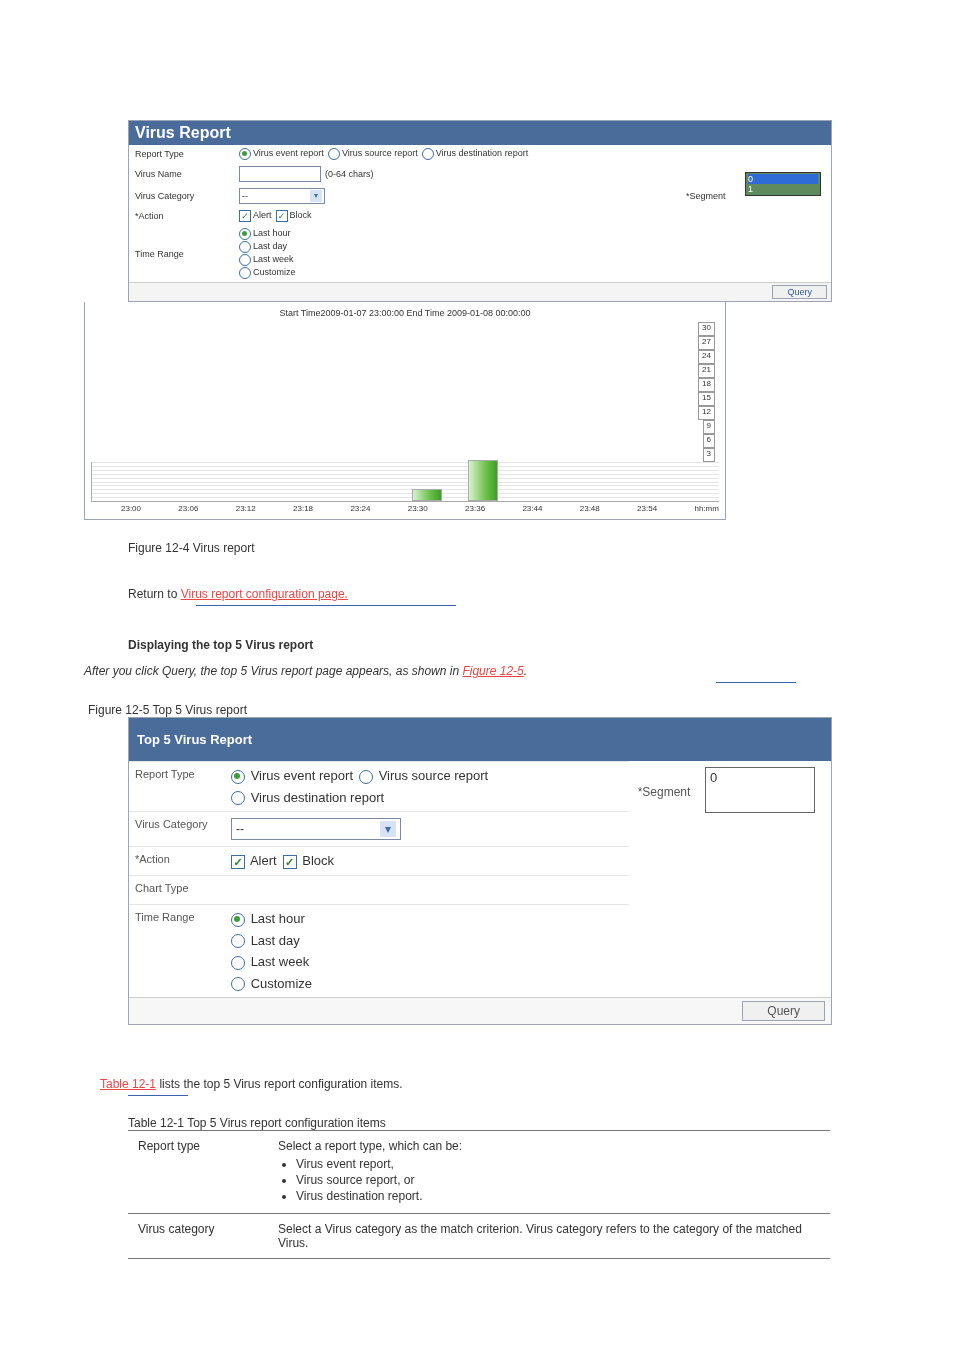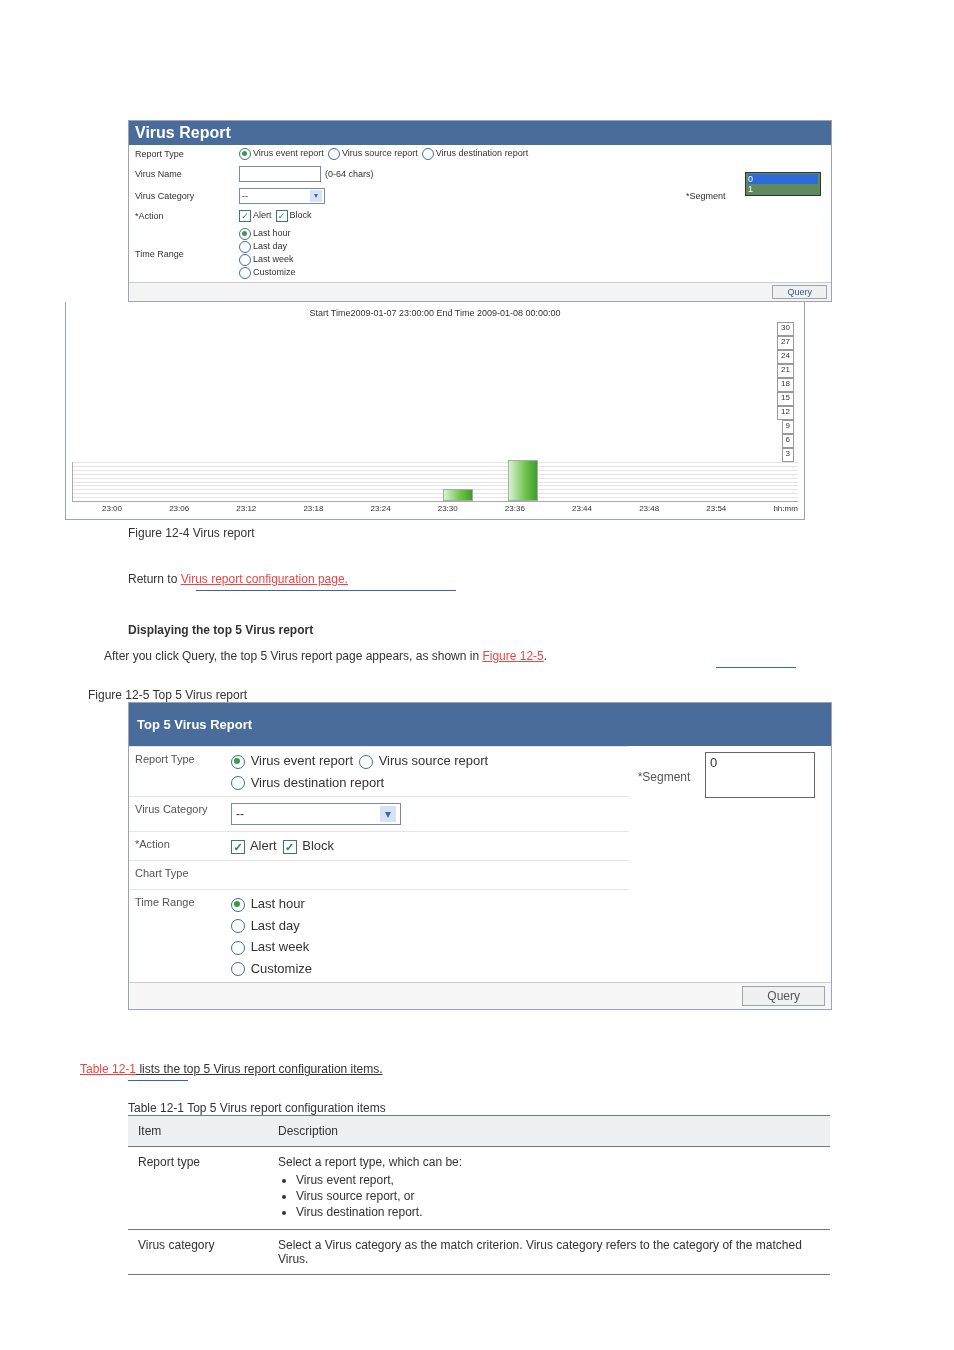--- a/index.html
+++ b/index.html
@@ -140,22 +140,22 @@
     border: 1px solid #9aa4b3;
     padding: 1px 14px;
     font-size: 9px;
     color: #2f5a9e;
     background: #f0f0f0;
   }
   .vertstack { display: flex; flex-direction: column; gap: 1px; }
 
   
   .chart-wrap {
-    width: 740px;
-    margin-left: 45px;
+    width: 642px;
+    margin-left: 64px;
     border: 1px solid #9aa4b3;
     border-top: none;
     padding: 6px;
     font-size: 9px;
     box-sizing: border-box;
   }
   .chart-title {
     text-align: center;
     font-size: 9px;
     margin-bottom: 4px;
@@ -458,31 +458,31 @@
       <span>23:24</span>
       <span>23:30</span>
       <span>23:36</span>
       <span>23:44</span>
       <span>23:48</span>
       <span>23:54</span>
       <span>hh:mm</span>
     </div>
   </div>
 
-  <div style="margin-left:108px; margin-top:6px;" class="fig-caption">Figure 12-4 Virus report</div>
+  <div style="margin-left:108px; margin-top:21px;" class="fig-caption">Figure 12-4 Virus report</div>
 
   <div class="doc-text" style="margin-left:108px; margin-top:30px;">
     <span>Return to </span>
     <a class="bluelink">Virus report configuration page.</a>
   </div>
   <hr class="blueline" style="width:260px; margin-left:176px;">
 
   <div class="doc-text" style="margin-left:108px; margin-top:30px; font-weight:bold;">Displaying the top 5 Virus report</div>
 
-  <div class="doc-text" style="margin-left:84px; margin-top:8px;">
+  <div class="doc-text" style="margin-left:64px; margin-top:8px;font-style:italic;">
     <span>After you click Query, the top 5 Virus report page appears, as shown in </span>
     <a class="bluelink">Figure 12-5</a><span>.</span>
   </div>
   <hr class="blueline" style="width:80px; margin-left:696px;">
 
   <div style="margin-left:68px;" class="fig-caption">Figure 12-5 Top 5 Virus report</div>
 
   <div class="panel2">
     <div class="titlebar2">Top 5 Virus Report</div>
 
@@ -533,33 +533,29 @@
       </div>
     </div>
 
     <div class="queryrow2">
       <span class="querybtn2">Query</span>
     </div>
   </div>
 
   <div class="sp"></div>
 
-  <div class="doc-text" style="margin-left:60px; margin-top:30px;text-decoration:underline;">
+  <div class="doc-text" style="margin-left:80px; margin-top:30px;">
     <a class="bluelink">Table 12-1</a><span> lists the top 5 Virus report configuration items.</span>
   </div>
   <hr class="blueline" style="width:60px; margin-left:108px;">
 
   <div style="margin-left:108px;" class="fig-caption">Table 12-1 Top 5 Virus report configuration items</div>
 
   <table class="table121">
     <tbody>
-        <tr>
-      <th class="col1">Item</th>
-      <th>Description</th>
-    </tr>
     <tr>
       <td class="col1">Report type</td>
       <td>
         <span>Select a report type, which can be:</span>
         <ul class="plain">
           <li>Virus event report,</li>
           <li>Virus source report, or</li>
           <li>Virus destination report.</li>
         </ul>
       </td>

